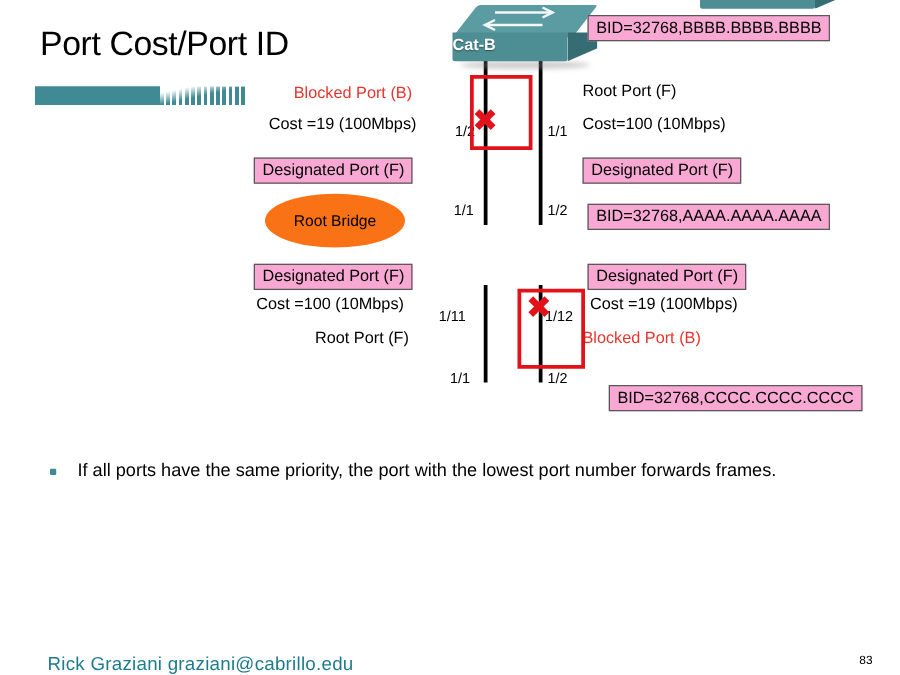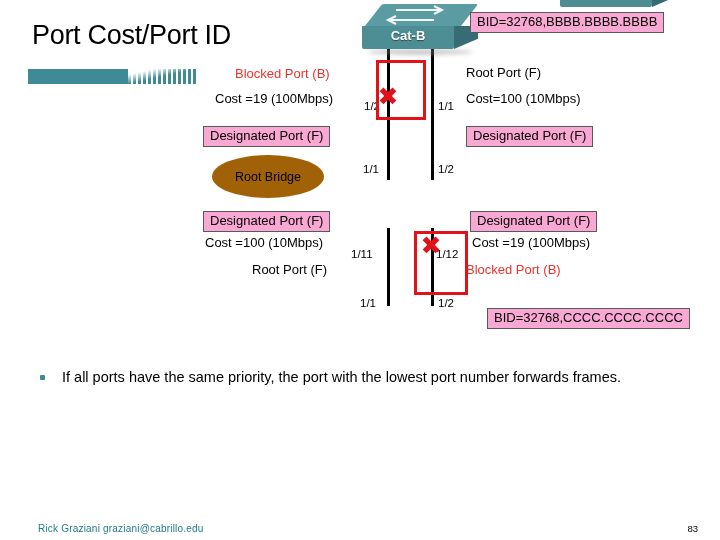--- a/index.html
+++ b/index.html
@@ -103,21 +103,20 @@
     left: 6px; top: 45px;
     width: 104px; height: 6px;
     background: rgba(140,140,140,0.45);
     filter: blur(2px);
     border-radius: 50%;
   }
   .switch .label {
     position: absolute;
     left: 0; top: 24px;
     width: 92px;
-    text-align: center;
     font-size: 13px;
     font-weight: bold;
     color: #ffffff;
     text-shadow: 0 1px 1px rgba(0,0,0,.45);
     z-index: 4;
   }
   .switch .arrows {
     position: absolute;
     left: 12px; top: 1px;
     width: 94px; height: 24px;
@@ -157,21 +156,21 @@
   .plain.red { color: #e8342c; }
   .plain.small { font-size: 11.5px; margin-top: 32px; }
 
   
   #root-bridge {
     position: absolute;
     left: 212px;
     top: 155px;
     width: 112px;
     height: 43px;
-    background: #a16207;
+    background: #f97316;
     border-radius: 50%;
     display: flex;
     align-items: center;
     justify-content: center;
     font-size: 12.5px;
     color: #000000;
   }
 
   
   .block-square {
@@ -212,21 +211,21 @@
     font-size: 14.5px;
     line-height: 22px;
     color: #000000;
   }
 
   
   #footer-credit {
     position: absolute;
     left: 38px;
     top: 523px;
-    font-size: 10px;
+    font-size: 15px;
     color: #1d7b8c;
     letter-spacing: .2px;
   }
   #footer-page {
     position: absolute;
     right: 22px;
     top: 523px;
     font-size: 9.5px;
     color: #000000;
   }
@@ -287,20 +286,21 @@
   <div class="block-square" style="left:376px; top:60px; width:44px; height:54px;"></div>
   <div class="block-x" style="left:377px; top:87px;">✖</div>
 
   <div class="box-label" style="left:203px; top:126px;">Designated Port (F)</div>
   <div class="plain small" style="left:363px; top:130px;">1/1</div>
   <div class="plain small" style="left:438px; top:130px;">1/2</div>
   <div class="box-label" style="left:466px; top:126px;">Designated Port (F)</div>
 
   <div id="root-bridge">Root Bridge</div>
 
+  <div class="box-label" style="left:470px; top:163px;">BID=32768,AAAA.AAAA.AAAA</div>
 
   <div class="box-label" style="left:203px; top:211px;">Designated Port (F)</div>
   <div class="plain small" style="left:351px; top:215px;">1/11</div>
   <div class="plain small" style="left:436px; top:215px;">1/12</div>
   <div class="box-label" style="left:470px; top:211px;">Designated Port (F)</div>
 
   <div class="plain" style="left:205px; top:235px;">Cost =100 (10Mbps)</div>
   <div class="plain" style="left:252px; top:262px;">Root Port (F)</div>
   <div class="plain small" style="left:360px; top:264px;">1/1</div>
 

